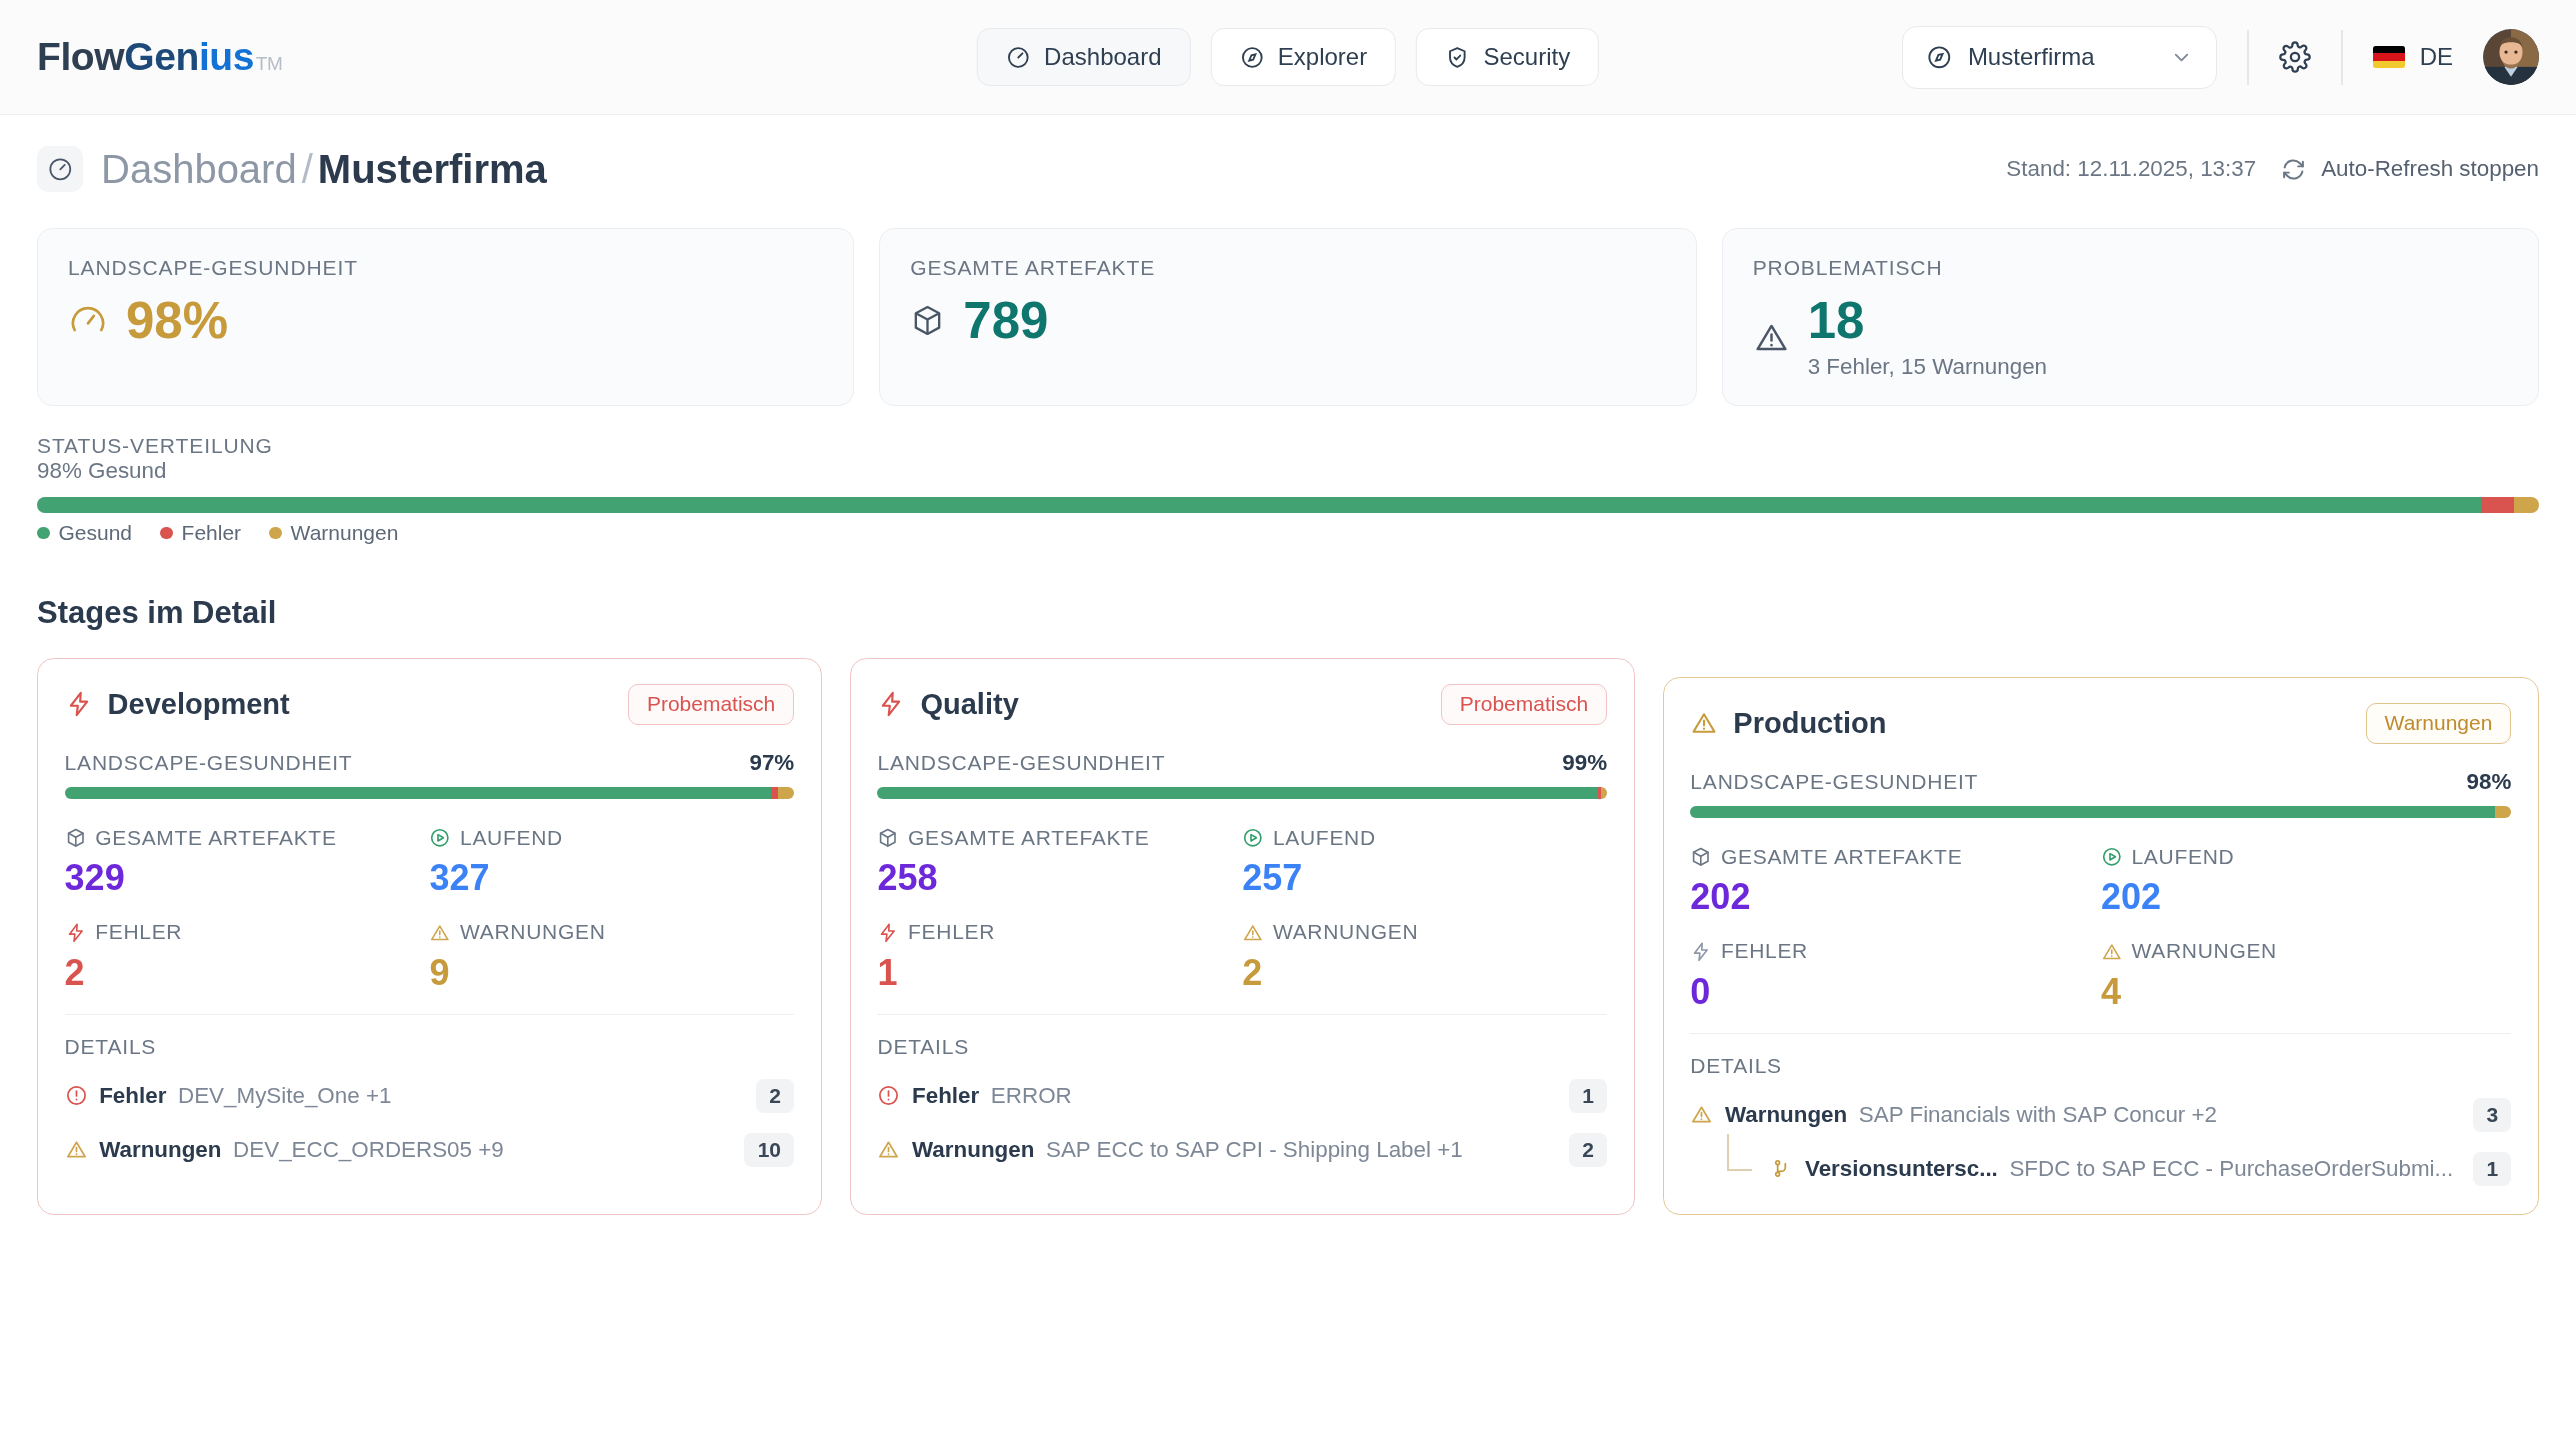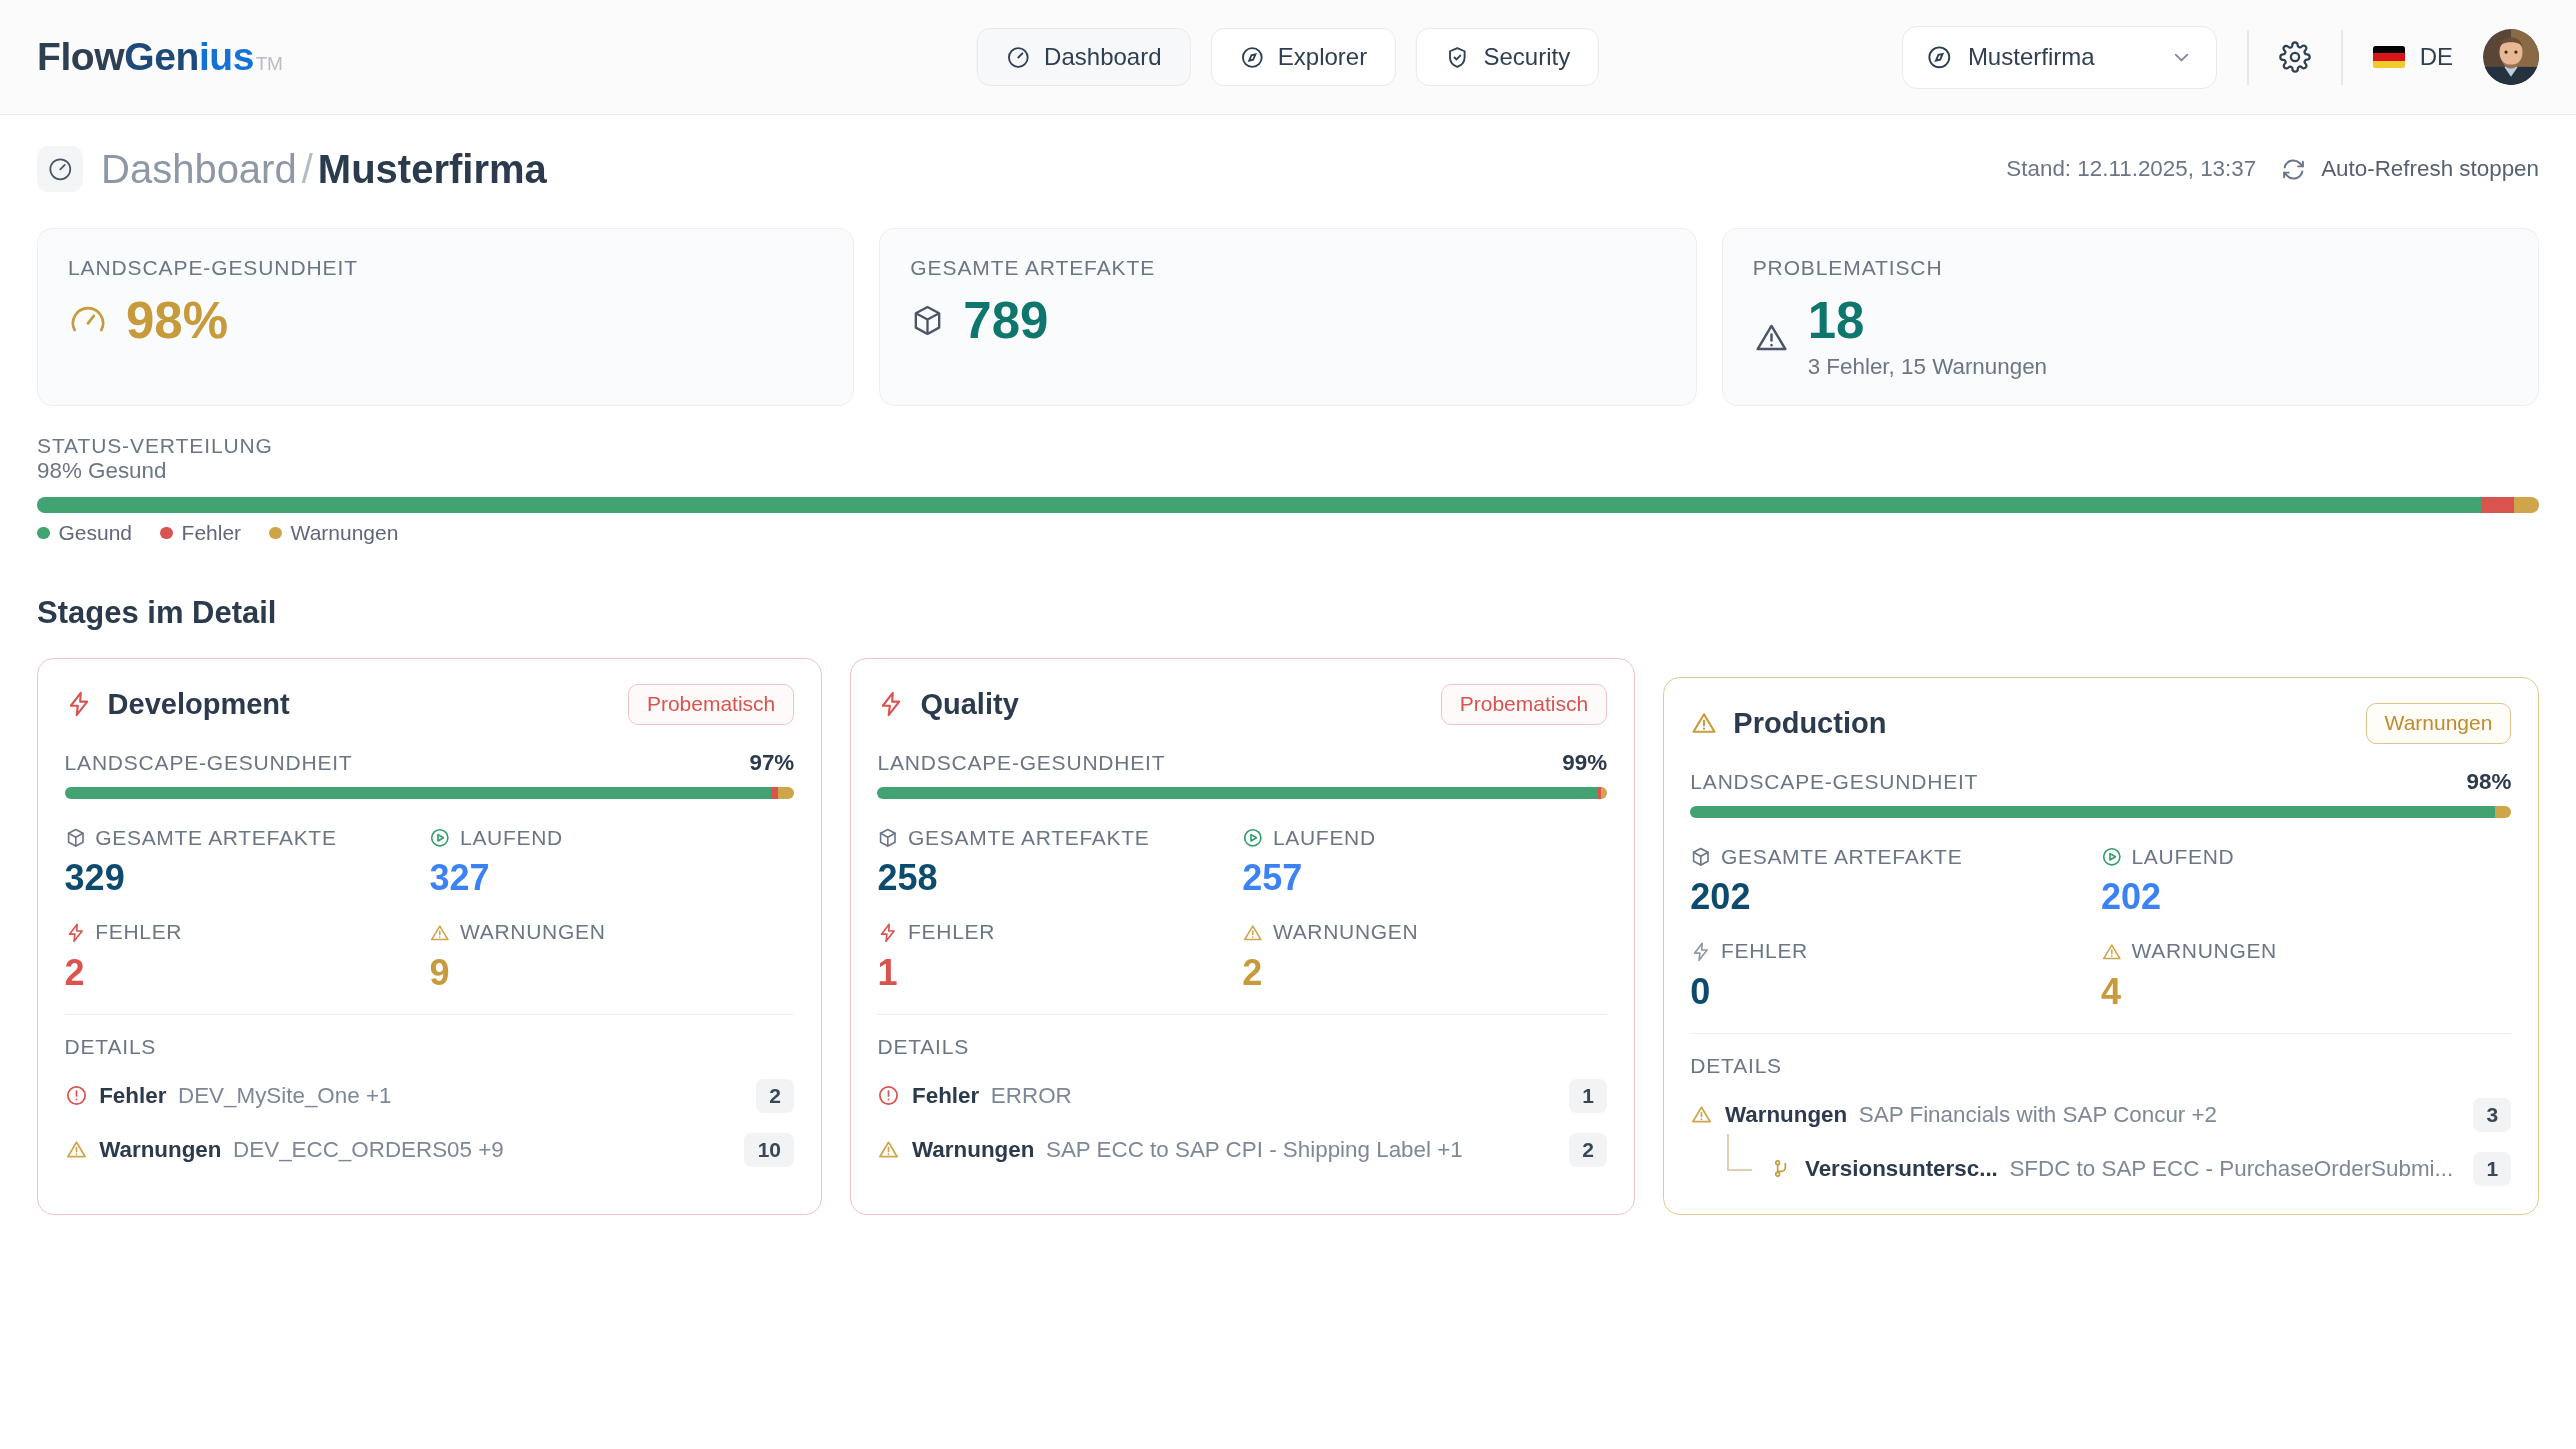--- a/index.html
+++ b/index.html
@@ -242,21 +242,21 @@
     grid-template-columns: 1fr 1fr;
     row-gap: 5px;
     margin-top: 26.6px;
   }
   .metric { }
   .metric-head {
     display: flex; align-items: center; gap: 9px;
     font-size: 21px; letter-spacing: 0.7px; color: #6b7685; text-transform: uppercase;
   }
   .metric-val { font-size: 36px; font-weight: bold; margin-top: 8.3px; line-height: 1.1; }
-  .v-slate { color: #0c4a6e; }
+  .v-slate { color: #6d28d9; }
   .v-green { color: #3b82f6; }
   .v-red   { color: #d9534f; }
   .v-gold  { color: #c79a3c; }
 
   .details-sep { border-top: 1.7px solid #edeff2; margin-top: 21.6px; padding-top: 20px; }
   .details-label {
     font-size: 21px; letter-spacing: 0.8px; color: #6b7685; text-transform: uppercase;
   }
   .detail-row {
     display: flex; align-items: center; gap: 11.6px;

